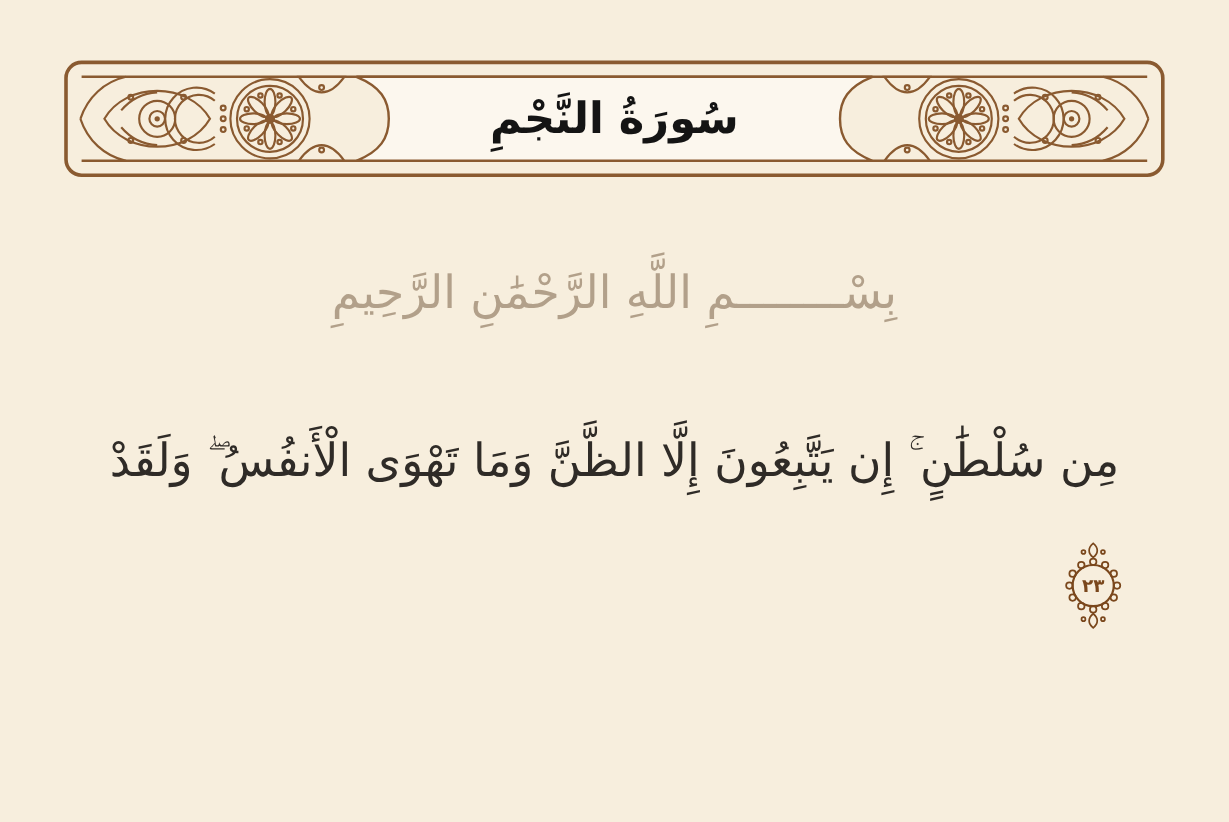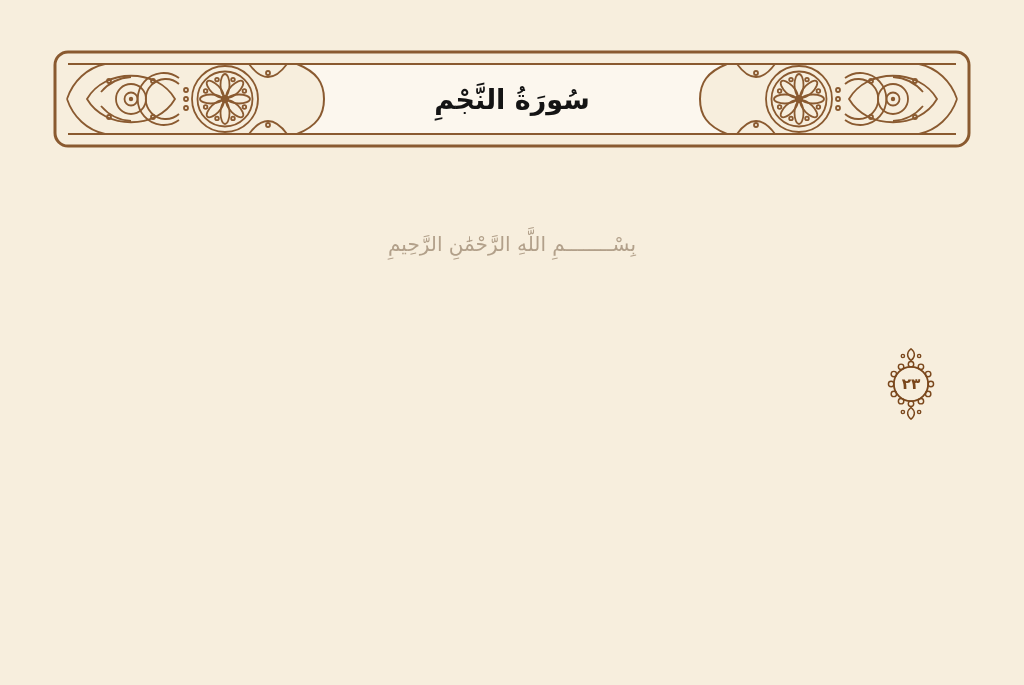--- a/index.html
+++ b/index.html
@@ -7,28 +7,28 @@
     width:1024px;height:685px;overflow:hidden;position:relative;
     background:#f7eedd;
     font-family:"DejaVu Sans", sans-serif;
   }
   
   .banner{position:absolute;left:53px;top:50px;width:918px;height:98px;}
   .banner svg{position:absolute;left:0;top:0;}
   .banner .title{
     position:absolute;left:0;top:0;width:918px;height:98px;
     display:flex;align-items:center;justify-content:center;
-    font-size:27px;font-weight:bold;color:#141414;
+    font-size:36px;font-weight:bold;color:#141414;
     direction:rtl;letter-spacing:1px;
   }
   
   .bismillah{
     position:absolute;left:0;top:196px;width:1024px;height:95px;
     display:flex;align-items:center;justify-content:center;
-    font-size:20px;color:#b2a08a;direction:rtl;white-space:nowrap;
+    font-size:38px;color:#b2a08a;direction:rtl;white-space:nowrap;
   }
   
   .verse{
     position:absolute;left:84px;right:84px;top:332px;
     direction:rtl;color:#2f2b27;
   }
   .verse-line{
     height:104px;line-height:104px;font-size:38px;
     text-align:center;white-space:nowrap;direction:rtl;
   }
@@ -106,20 +106,21 @@
     </g>
 
     <use href="#orn" transform="translate(918 0) scale(-1 1)"></use>
   </svg>
   <div class="title">سُورَةُ النَّجْمِ</div>
 </div>
 
 <div class="bismillah">بِسْــــــــمِ اللَّهِ الرَّحْمَٰنِ الرَّحِيمِ</div>
 
 <div class="verse">
+  <div class="verse-line">مِن سُلْطَٰنٍ ۚ إِن يَتَّبِعُونَ إِلَّا الظَّنَّ وَمَا تَهْوَى الْأَنفُسُ ۖ وَلَقَدْ</div>
   <div class="verse-line last">
     <svg class="rosette" width="58" height="74" viewBox="0 0 64 82">
       <g fill="none" stroke="#7a471c" stroke-width="1.6">
 
         <path d="M32,2 C37,6 37,11 32,15 C27,11 27,6 32,2 Z"></path>
         <circle cx="23" cy="10" r="1.8"></circle>
           <circle cx="41" cy="10" r="1.8"></circle>
 
         <circle cx="54" cy="41" r="3" fill="#f7eedd"></circle>
         <circle cx="51" cy="52" r="3" fill="#f7eedd"></circle>

